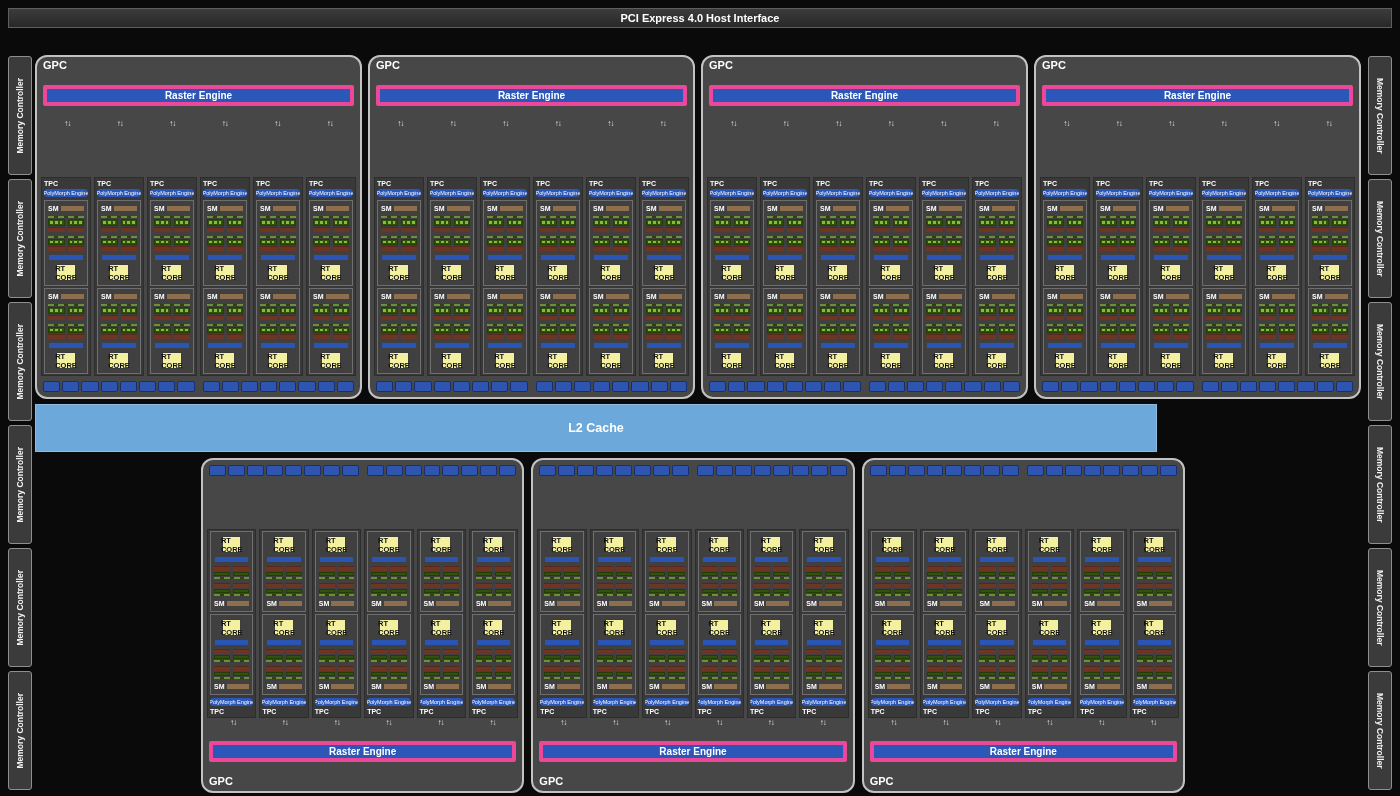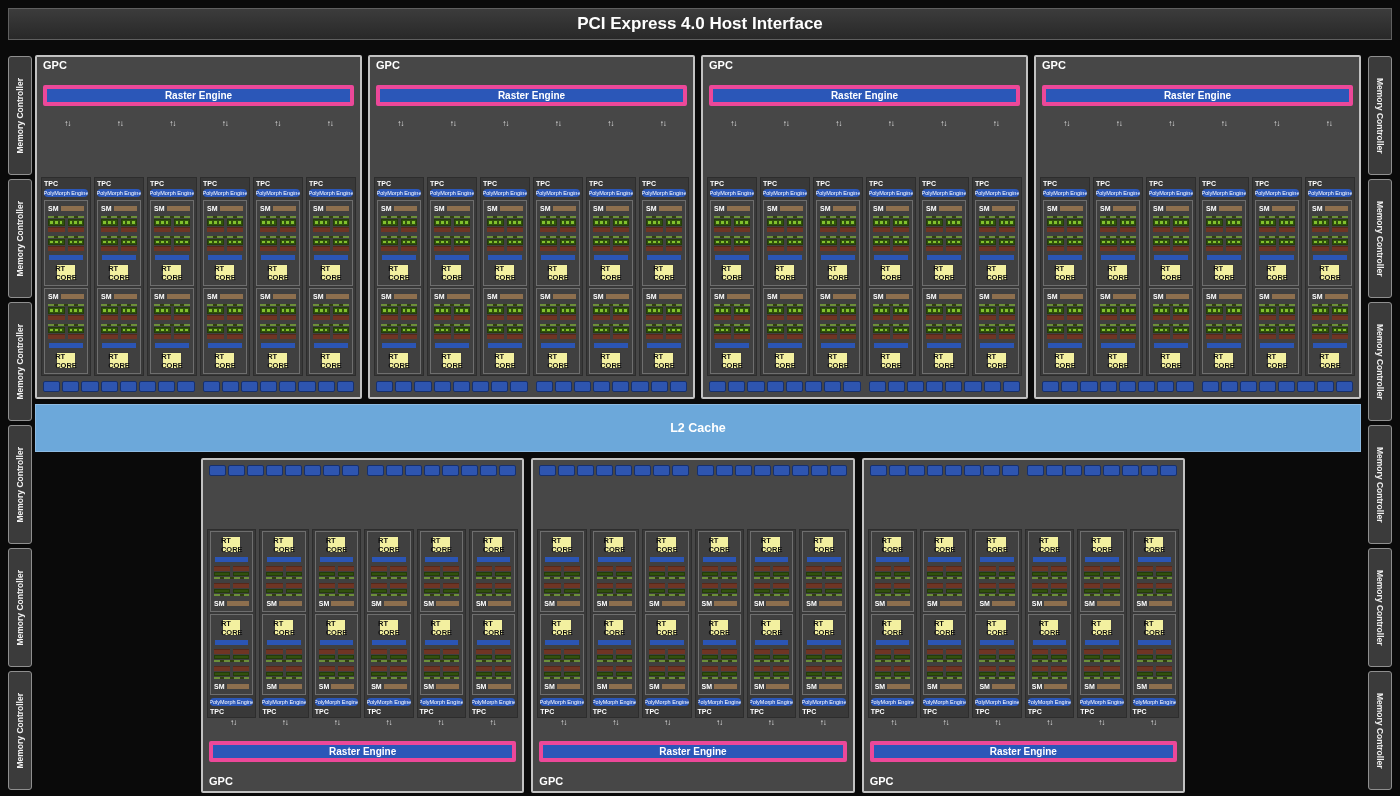--- a/index.html
+++ b/index.html
@@ -1,37 +1,37 @@
 <!DOCTYPE html>
 <html><head>
 <meta charset="utf-8">
 <style>
   html,body{margin:0;padding:0;background:#0a0a0a;}
   .stage{position:relative;width:1400px;height:796px;background:#0a0a0a;overflow:hidden;
          font-family:"Liberation Sans",sans-serif;}
   .hbar{position:absolute;left:8px;width:1384px;display:flex;align-items:center;justify-content:center;
         box-sizing:border-box;color:#fff;font-weight:bold;}
-  .pci{top:8px;height:32px;background:linear-gradient(#3c3c3c,#282828);border:1px solid #5f5f5f;font-size:17px;}
+  .pci{top:8px;height:20px;background:linear-gradient(#3c3c3c,#282828);border:1px solid #5f5f5f;font-size:11px;}
   .giga{top:33px;height:20px;background:linear-gradient(#f49a4e,#e8812e);border:1px solid #f6ad6e;font-size:11px;}
-  .l2{left:35px;top:404px;width:1326px;height:48px;position:absolute;background:#6ca8da;border:1px solid #8ebbe2;
+  .l2{left:35px;top:404px;width:1122px;height:48px;position:absolute;background:#6ca8da;border:1px solid #8ebbe2;
       display:flex;align-items:center;justify-content:center;color:#fff;font-weight:bold;font-size:12.5px;box-sizing:border-box;}
 
   .mc-col{position:absolute;top:56px;width:24px;height:734px;display:flex;flex-direction:column;gap:4px;}
   .mc-col.left{left:8px;}
   .mc-col.right{left:1368px;}
   .mc{flex:1;background:#3b3b3b;border:1px solid #8f8f8f;border-radius:3px;display:flex;align-items:center;
       justify-content:center;overflow:hidden;}
   .mc span{writing-mode:vertical-rl;white-space:nowrap;color:#f2f2f2;font-size:8.5px;font-weight:bold;}
   .mc-col.left .mc span{transform:rotate(180deg);}
 
   .gpc-row{position:absolute;display:flex;}
   .row-top{left:35px;top:55px;width:1326px;height:344px;gap:6px;}
   .row-bottom{left:201px;top:458px;width:984px;height:335px;gap:7px;}
 
-  .gpc{flex:1;background:#474747;border:2px solid #c2c2c2;border-radius:2px;display:flex;flex-direction:column;
+  .gpc{flex:1;background:#474747;border:2px solid #c2c2c2;border-radius:12px;display:flex;flex-direction:column;
        padding:2px 4px 3px;box-sizing:border-box;min-width:0;}
   .gpc-label{height:13px;line-height:13px;color:#fff;font-size:11px;font-weight:bold;padding-left:2px;}
   .raster{height:13px;background:#2b57b8;border:4px solid #ec4899;border-radius:2px;color:#fff;font-size:10px;
           font-weight:bold;display:flex;align-items:center;justify-content:center;margin:13px 2px;}
   .arrows-row{height:10px;display:flex;}
   .arrows-cell{flex:1;display:flex;align-items:center;justify-content:center;color:#e0e0e0;font-size:8px;
                font-weight:bold;letter-spacing:-1px;line-height:10px;}
   .tpc-row{flex:1;display:flex;gap:3px;min-height:0;}
   .tpc{flex:1;background:#393939;border:1px solid #2d2d2d;display:flex;flex-direction:column;
        padding:1px 2px;min-width:0;min-height:0;margin-top:48px;}

